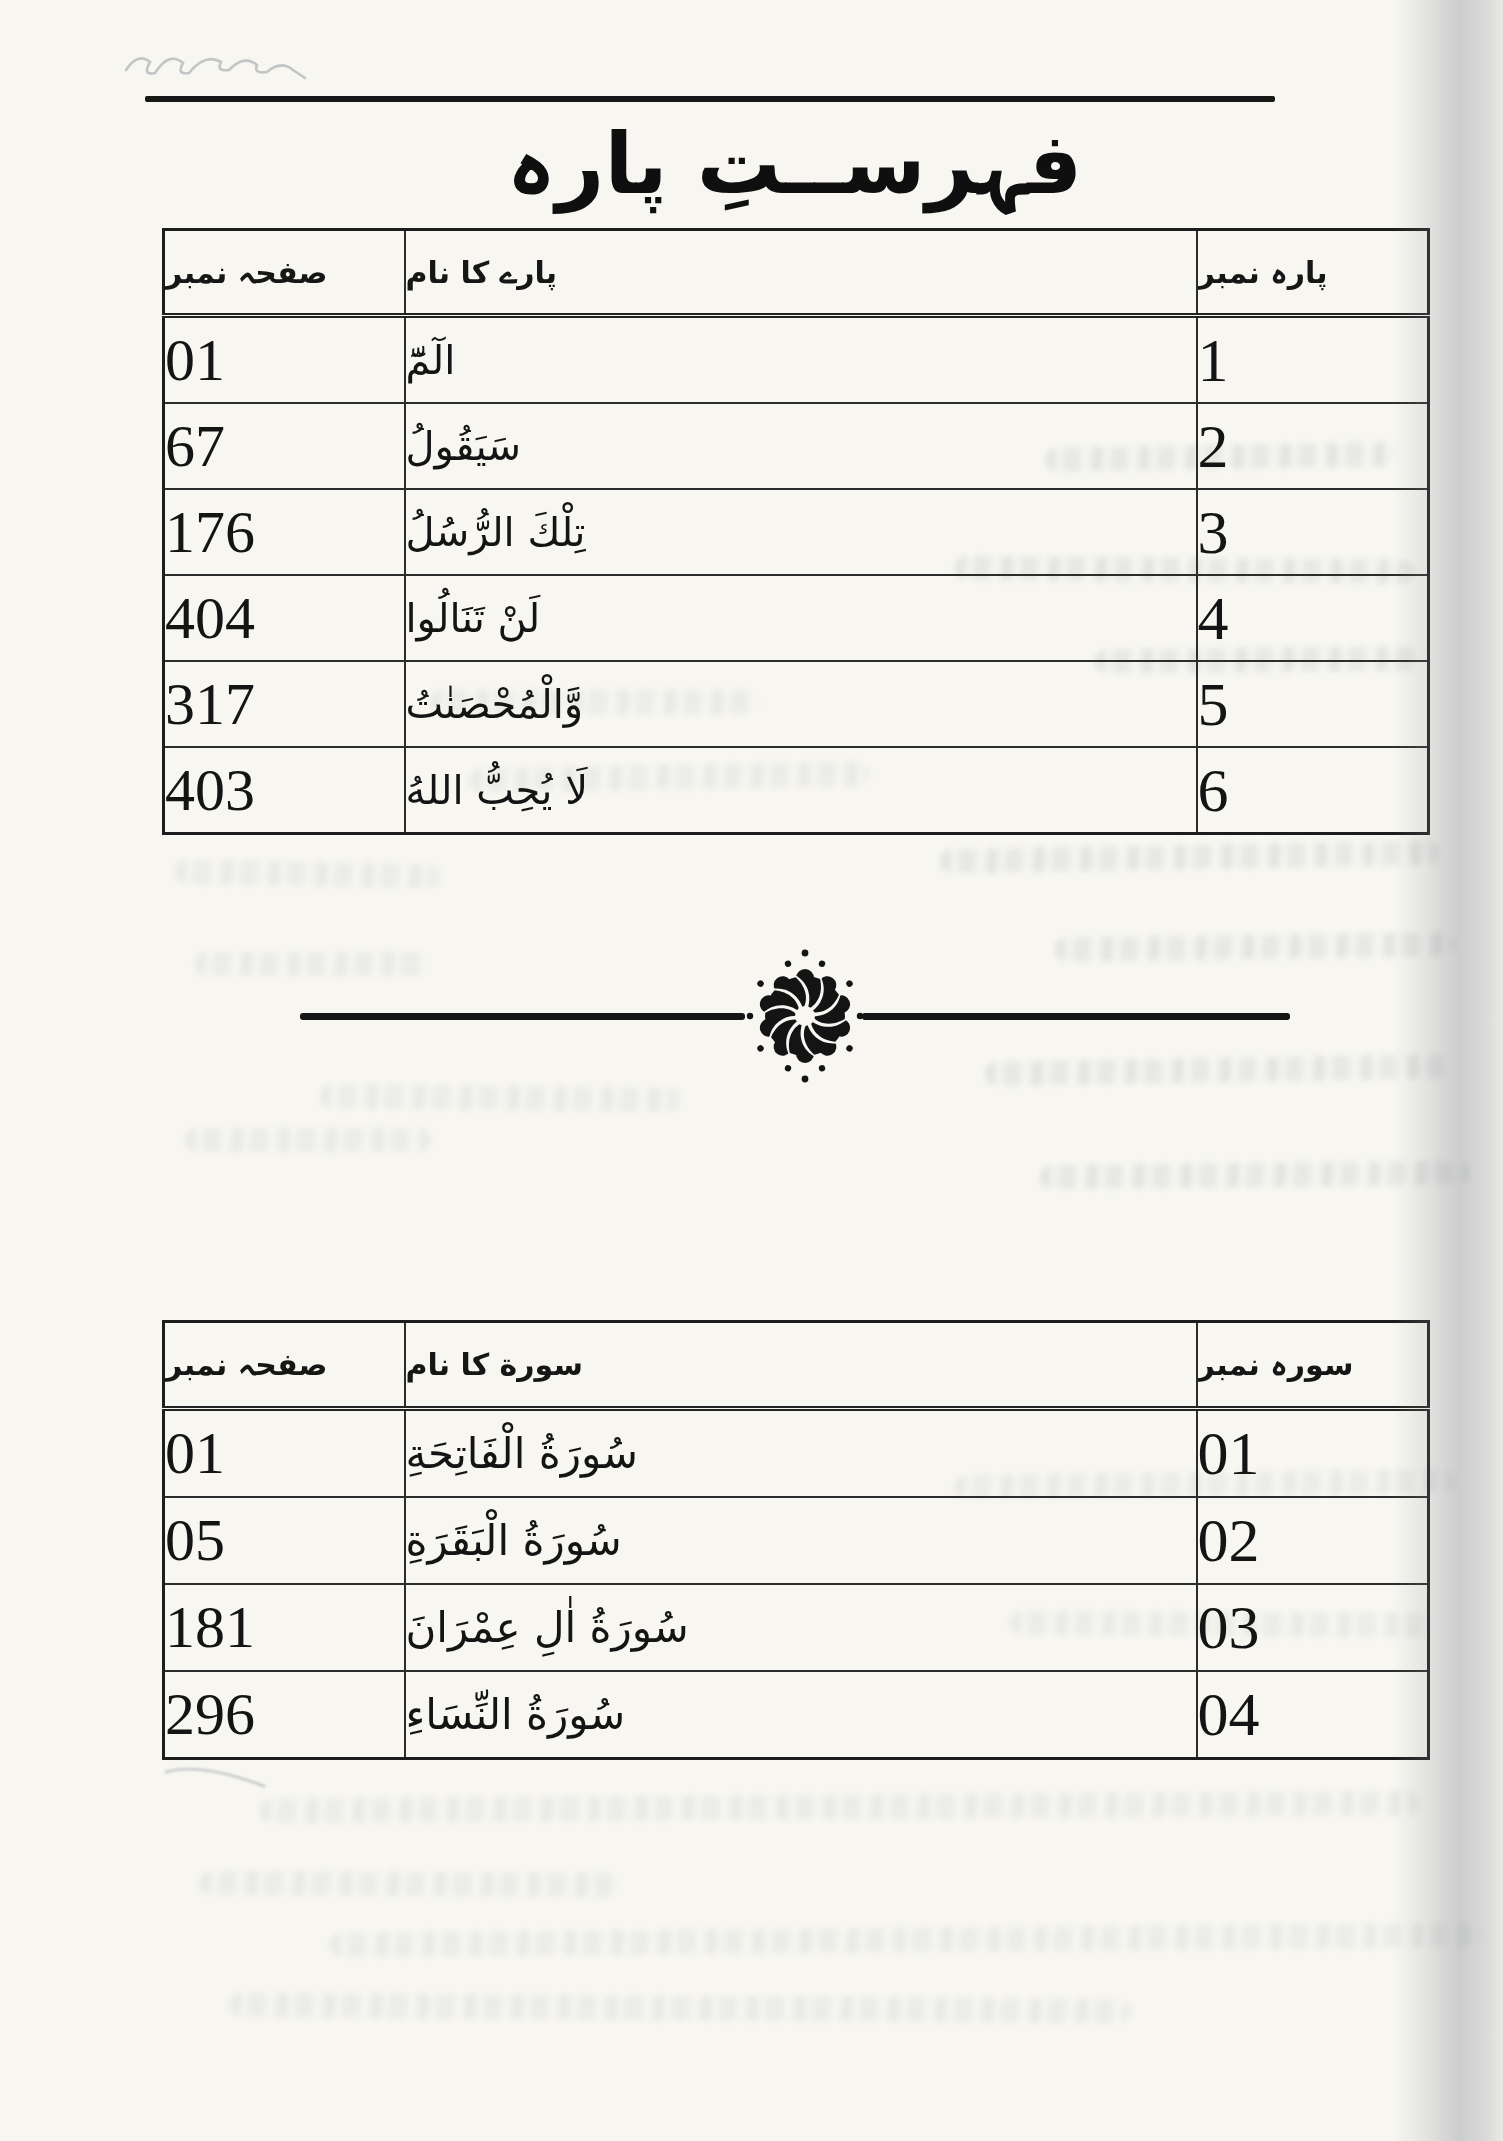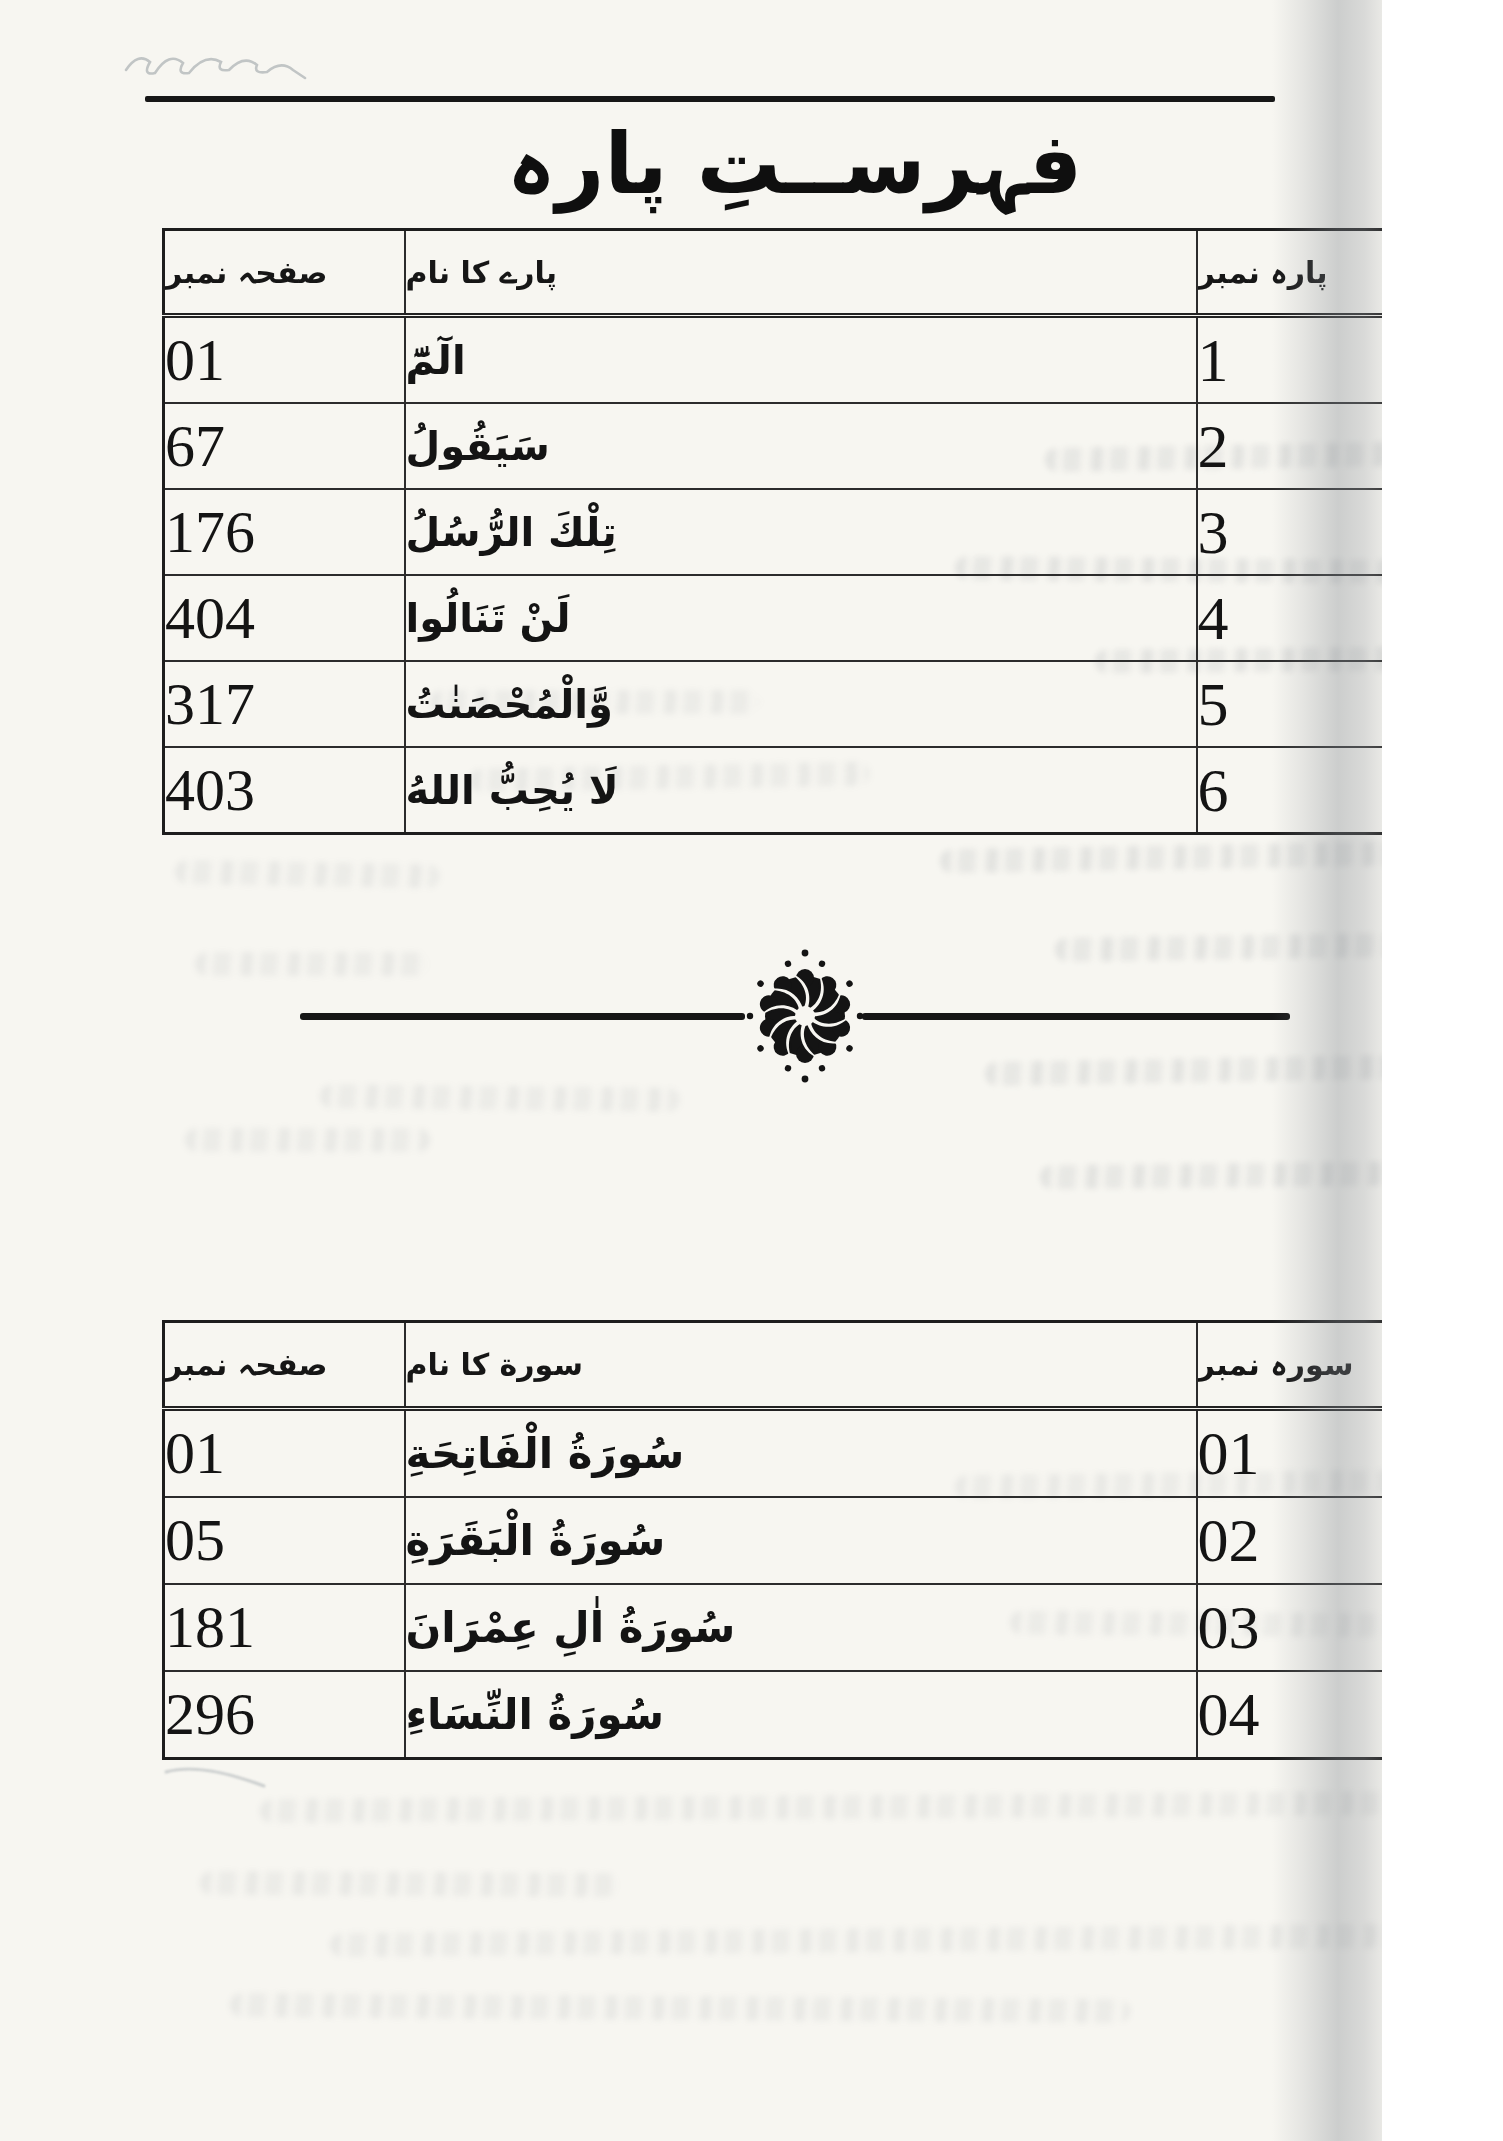--- a/index.html
+++ b/index.html
@@ -1,17 +1,17 @@
 <!DOCTYPE html>
 <html><head>
 <meta charset="utf-8">
 <style>
   html,body{margin:0;padding:0;}
   .page{
-    position:relative; width:1382px; height:2141px;
+    position:relative; width:1503px; height:2141px;
     background:#f7f6f1; overflow:hidden;
     font-family:"DejaVu Sans", sans-serif; color:#141414;
   }
   
   .rule-top{position:absolute; left:145px; top:96px; width:1130px; height:6px;
     background:#171717; border-radius:2px; z-index:2;}
   
   .cal-title{position:absolute; left:162px; width:1265px; text-align:center;
     font-weight:700; font-size:84px; color:#0f0f0f; z-index:2;
     font-family:"DejaVu Sans", sans-serif; letter-spacing:1px;}
@@ -24,21 +24,21 @@
   #para-table{top:228px;}
   #surah-table{top:1320px;}
   table.idx th, table.idx td{border:2px solid #2c2c2c; text-align:left;
     vertical-align:middle; padding:0; overflow:hidden;}
   table.idx thead th{height:82px; font-size:30px; font-weight:600;
     border-bottom:5px double #222; color:#161616;}
   #para-table tbody td{height:84px;}
   #surah-table thead th{height:83px;}
   #surah-table tbody td{height:85px;}
   td.num{font-family:"Liberation Serif", serif; font-size:62px; font-weight:400;}
-  td.name{font-size:40px; font-weight:700;}
+  td.name{font-size:40px; font-weight:400;}
   #surah-table td.name{font-size:42px;border-radius:17px;}
   td.page{font-family:"Liberation Serif", serif; font-size:60px; font-weight:400;}
   
   .orn-line{position:absolute; top:1013px; height:7px; background:#161616;
     border-radius:3px; z-index:1;}
   .orn-line.left{left:300px; width:445px;}
   .orn-line.right{left:862px; width:428px;}
   .rosette{position:absolute; left:740px; top:947px; z-index:1;}
   
   .shadow-right{position:absolute; right:0; top:0; width:110px; height:2141px; z-index:4;

